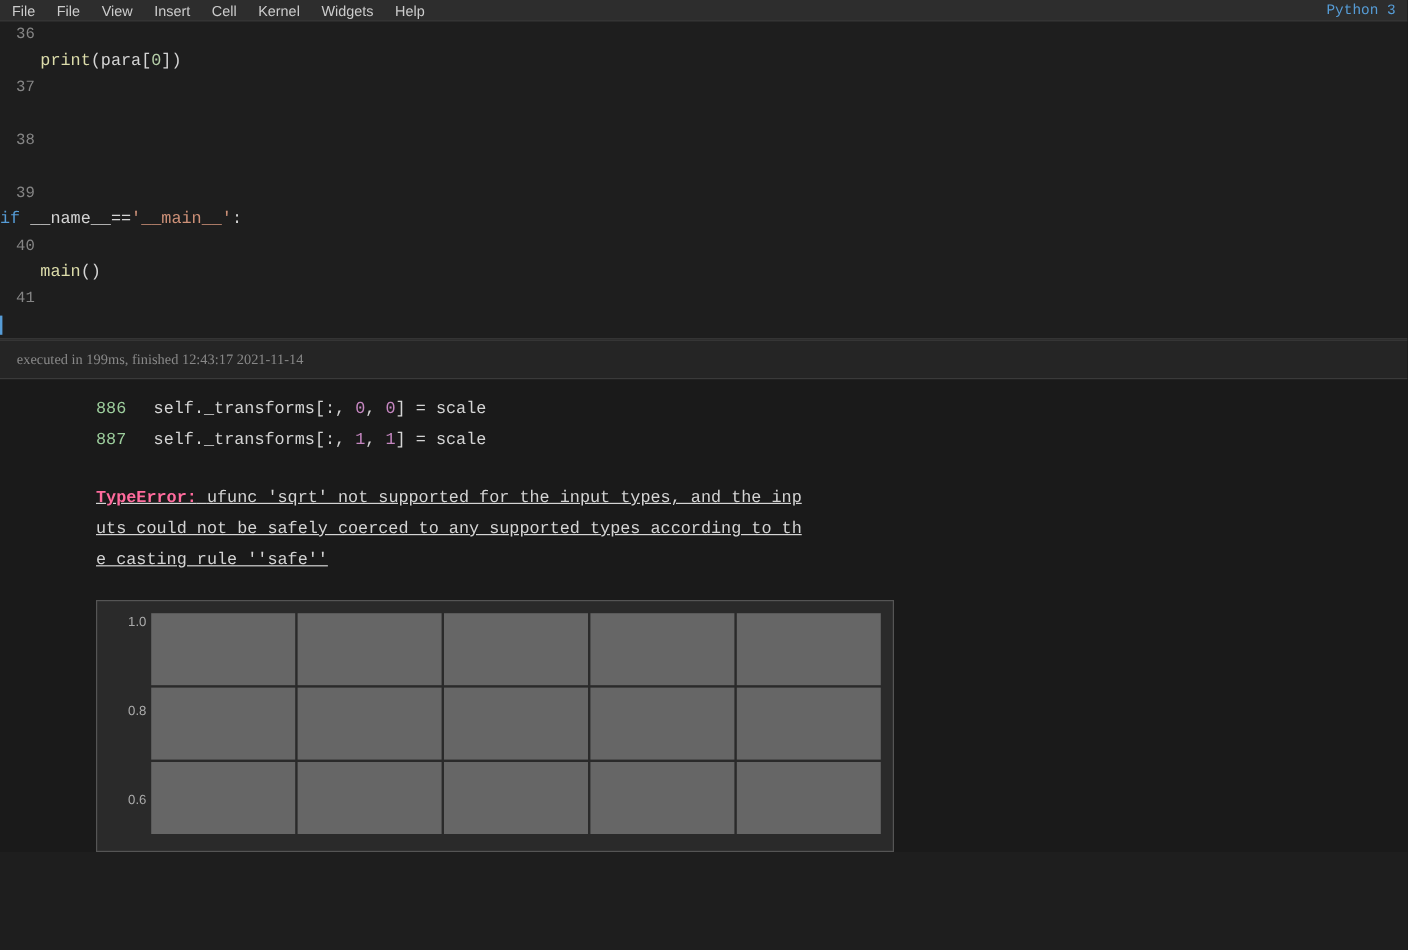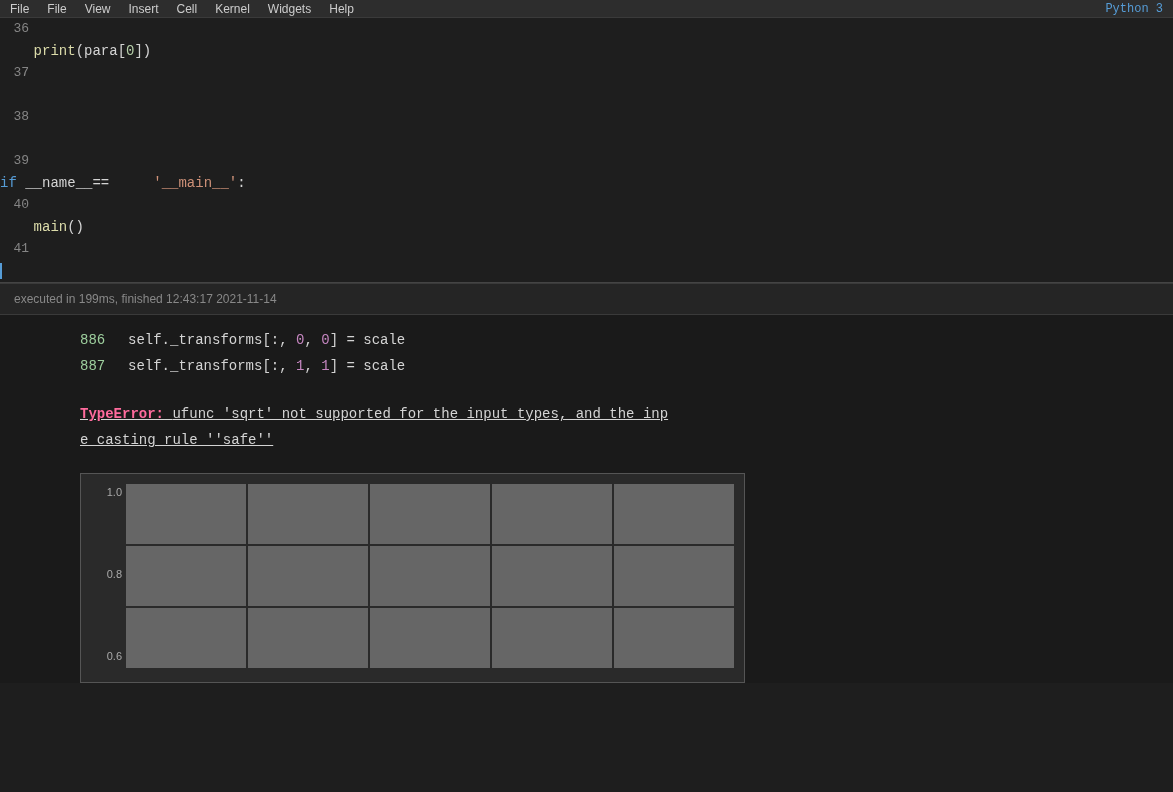--- a/index.html
+++ b/index.html
@@ -62,21 +62,21 @@
 
     .line-content {
       flex: 1;
       white-space: pre;
     }
 
     
     .kw-blue { color: #569cd6; }
     .kw-yellow { color: #dcdcaa; }
     .kw-green { color: #b5cea8; }
-    .kw-orange { color: #ce9178; margin-left: 44px; }
+    .kw-orange { color: #ce9178; }
     .kw-purple { color: #c586c0; }
     .kw-white { color: #d4d4d4; }
 
     .cursor-line {
       border-left: 2px solid #569cd6;
       padding-left: 2px;
     }
 
     
     .output-area {
@@ -84,21 +84,21 @@
       padding: 0;
     }
 
     .execution-info {
       background-color: #252525;
       padding: 8px 14px;
       font-size: 12px;
       color: #888;
       border-top: 1px solid #3a3a3a;
       border-bottom: 1px solid #3a3a3a;
-      font-family: Liberation Sans, sans-serif;
+      font-family: Liberation Serif, serif;
     }
 
     .output-code-block {
       padding: 12px 0 12px 80px;
       font-size: 14px;
       line-height: 26px;
     }
 
     .output-code-line {
       display: flex;
@@ -202,27 +202,30 @@
       </span>
     </div>
   </div>
 
   <div class="error-block">
     <div>
       <span class="error-keyword">TypeError:</span>
       <span class="error-text"> ufunc 'sqrt' not supported for the input types, and the inp</span>
     </div>
     <div>
+      <span class="error-text">uts could not be safely coerced to any supported types according to th</span>
+    </div>
+    <div>
       <span class="error-text">e casting rule ''safe''</span>
     </div>
   </div>
 
   <div style="margin: 0 0 0 80px; position: relative; width: 665px; height: 210px; background-color: #2a2a2a; border: 1px solid #555;">
 
-    <div style="position:absolute; left:0; top:0; bottom:0; width:45px; display:flex; flex-direction:column; justify-content:space-between; padding:12px 4px 20px 4px; font-size:11px; color:#aaa; font-family:Arial,sans-serif; text-align:right;">
+    <div style="position:absolute; left:0; top:0; bottom:16px; width:45px; display:flex; flex-direction:column; justify-content:space-between; padding:12px 4px 20px 4px; font-size:11px; color:#aaa; font-family:Arial,sans-serif; text-align:right;">
       <span>1.0</span>
       <span>0.8</span>
       <span>0.6</span>
     </div>
 
     <div style="position:absolute; left:45px; top:10px; right:10px; bottom:18px;">
 
       <div style="display:grid; grid-template-columns: repeat(5,1fr); gap:2px; height:33.33%; margin-bottom:2px;">
         <div style="background:#c0c0c0; opacity:0.4;"></div>
         <div style="background:#c0c0c0; opacity:0.4;"></div>

